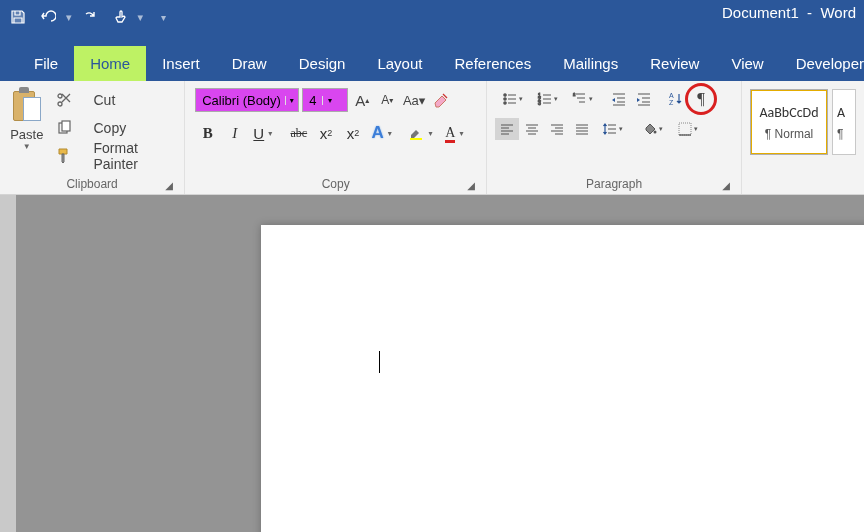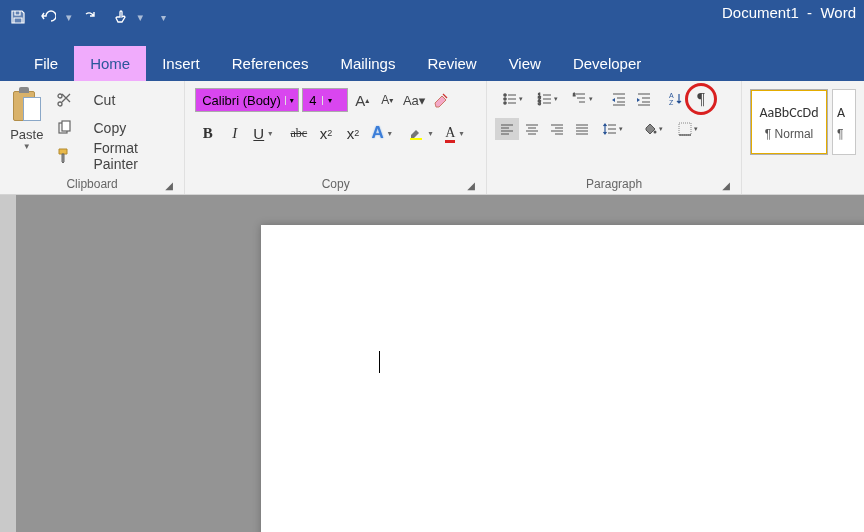--- a/index.html
+++ b/index.html
@@ -7,21 +7,21 @@
 
 .title-bar { height: 43px; background: #2b579a; display: flex; align-items: flex-start; padding: 3px 6px; color: #fff; }
 .qat { display: flex; align-items: center; gap: 6px; height: 28px; }
 .qat-btn { width: 24px; height: 24px; display: flex; align-items: center; justify-content: center; cursor: pointer; color: #fff; }
 .qat-btn svg { width: 16px; height: 16px; }
 .qat-sep { opacity: .6; font-size: 11px; }
 .title-text { position: absolute; right: 8px; top: 4px; font-size: 15px; color: #fff; }
 
 .tabs { height: 38px; background: #2b579a; display: flex; align-items: flex-end; padding-left: 18px; gap: 0; }
 .tab { padding: 9px 16px; color: #fff; font-size: 15px; cursor: pointer; }
-.tab.active { background: #f0abfc; color: #2b579a; }
+.tab.active { background: #bef264; color: #2b579a; }
 
 .ribbon { height: 114px; background: #f3f3f3; border-bottom: 1px solid #d4d4d4; display: flex; }
 .group { border-right: 1px solid #e0e0e0; padding: 4px 6px 0; display: flex; flex-direction: column; position: relative; }
 .group-body { flex: 1; display: flex; gap: 2px; }
 .group-label { height: 20px; text-align: center; font-size: 12px; color: #666; display: flex; align-items: center; justify-content: center; position: relative; }
 .launcher { position: absolute; right: 2px; bottom: 2px; width: 14px; height: 14px; font-size: 10px; color: #666; cursor: pointer; display:flex; align-items:center; justify-content:center;}
 
 .paste-col { display: flex; flex-direction: column; align-items: center; width: 46px; padding-top: 2px; cursor:pointer;}
 .paste-icon { width: 32px; height: 38px; position: relative; }
 .paste-icon .board { position: absolute; top: 4px; left: 2px; width: 22px; height: 30px; background: #d9b26a; border: 1px solid #b28e49; border-radius: 2px;}
@@ -106,20 +106,23 @@
     <span>Document1</span>
     &nbsp;<span>-</span>&nbsp;
     <span>Word</span>
   </div>
 </div>
 
 <div class="tabs">
   <div class="tab">File</div>
   <div class="tab active">Home</div>
   <div class="tab">Insert</div>
+  <div class="tab">Draw</div>
+  <div class="tab">Design</div>
+  <div class="tab">Layout</div>
   <div class="tab">References</div>
   <div class="tab">Mailings</div>
   <div class="tab">Review</div>
   <div class="tab">View</div>
   <div class="tab">Developer</div>
 </div>
 
 <div class="ribbon">
 
   <div class="group" style="width:186px">

